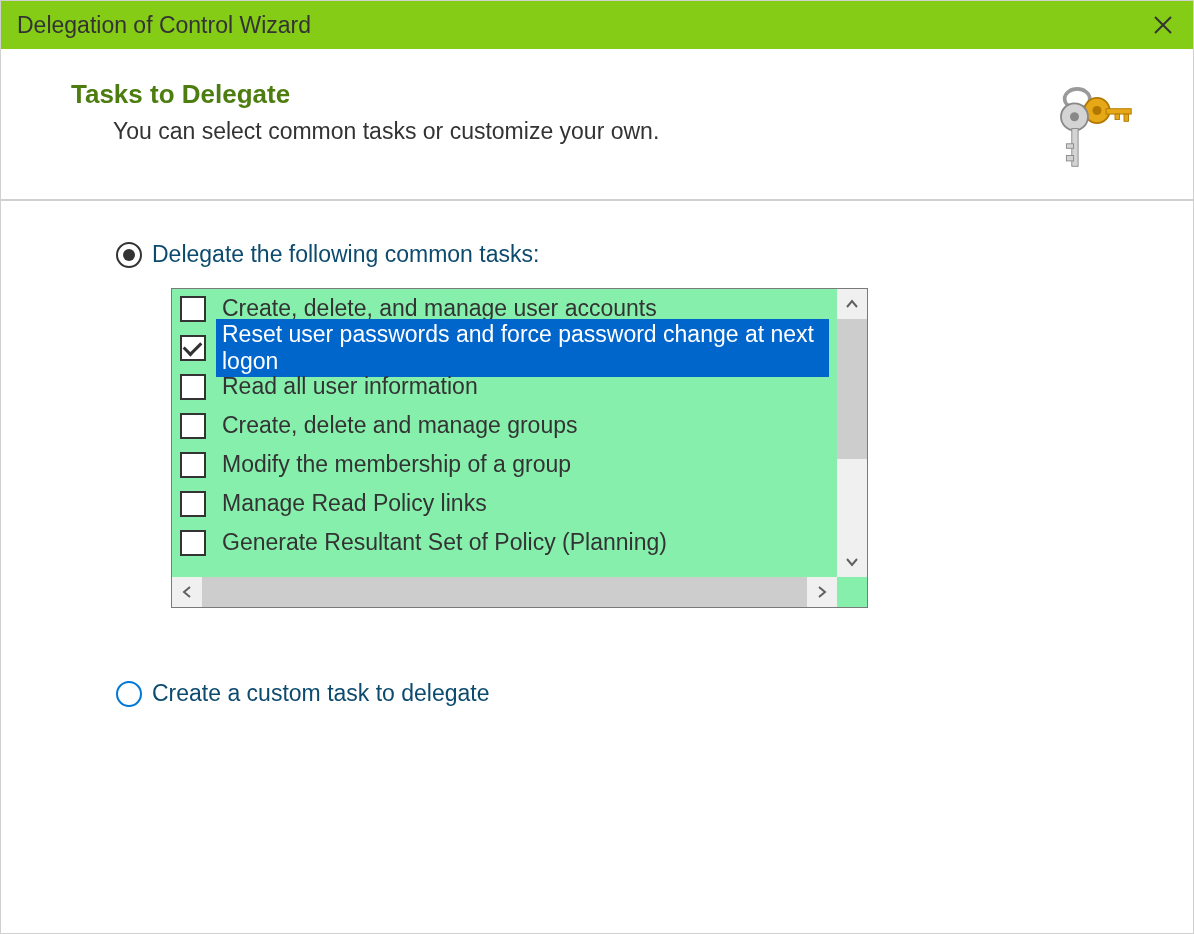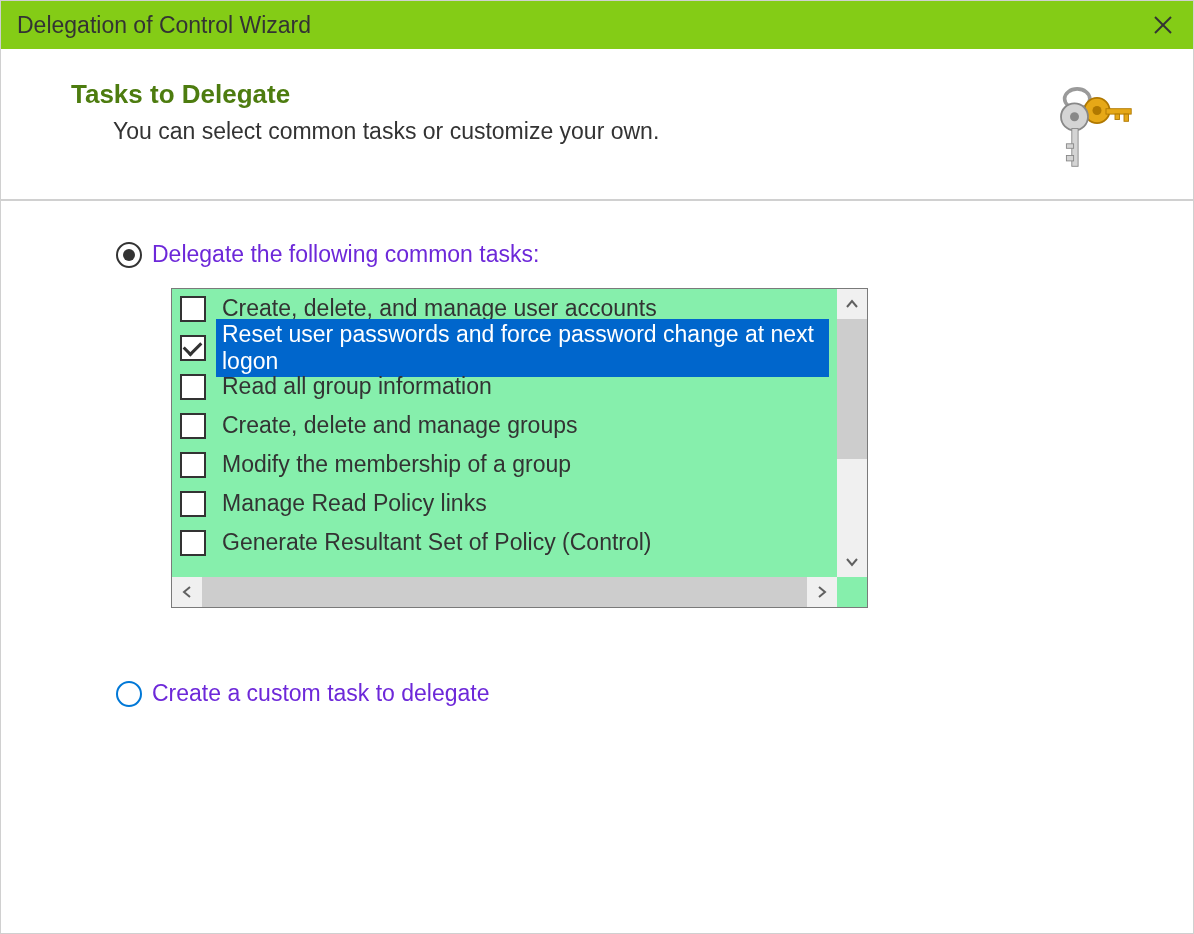--- a/index.html
+++ b/index.html
@@ -99,21 +99,21 @@
       flex: 1;
       padding: 40px 115px 40px 115px;
       background: #ffffff;
     }
     
     .radio-option {
       display: flex;
       align-items: center;
       margin-bottom: 20px;
       font-size: 23px;
-      color: #6d28d9;
+      color: #0c4a6e;
     }
     
     .radio-option.second {
       margin-top: 72px;
     }
     
     .radio-circle {
       width: 26px;
       height: 26px;
       border-radius: 50%;
@@ -323,41 +323,41 @@
           <span class="task-label">Create, delete, and manage user accounts</span>
         </div>
 
         <div class="task-item selected">
           <div class="task-checkbox checked"></div>
           <span class="task-label">Reset user passwords and force password change at next logon</span>
         </div>
 
         <div class="task-item">
           <div class="task-checkbox"></div>
-          <span class="task-label">Read all group information</span>
+          <span class="task-label">Read all user information</span>
         </div>
 
         <div class="task-item">
           <div class="task-checkbox"></div>
           <span class="task-label">Create, delete and manage groups</span>
         </div>
 
         <div class="task-item">
           <div class="task-checkbox"></div>
           <span class="task-label">Modify the membership of a group</span>
         </div>
 
         <div class="task-item">
           <div class="task-checkbox"></div>
           <span class="task-label">Manage Read Policy links</span>
         </div>
 
         <div class="task-item">
           <div class="task-checkbox"></div>
-          <span class="task-label">Generate Resultant Set of Policy (Control)</span>
+          <span class="task-label">Generate Resultant Set of Policy (Planning)</span>
         </div>
 
       </div>
 
       <div class="scrollbar-v">
         <div class="scroll-arrow">
           <svg width="14" height="14" viewBox="0 0 14 14">
             <polyline points="2,10 7,4 12,10" fill="none" stroke="#606060" stroke-width="2"></polyline>
           </svg>
         </div>

